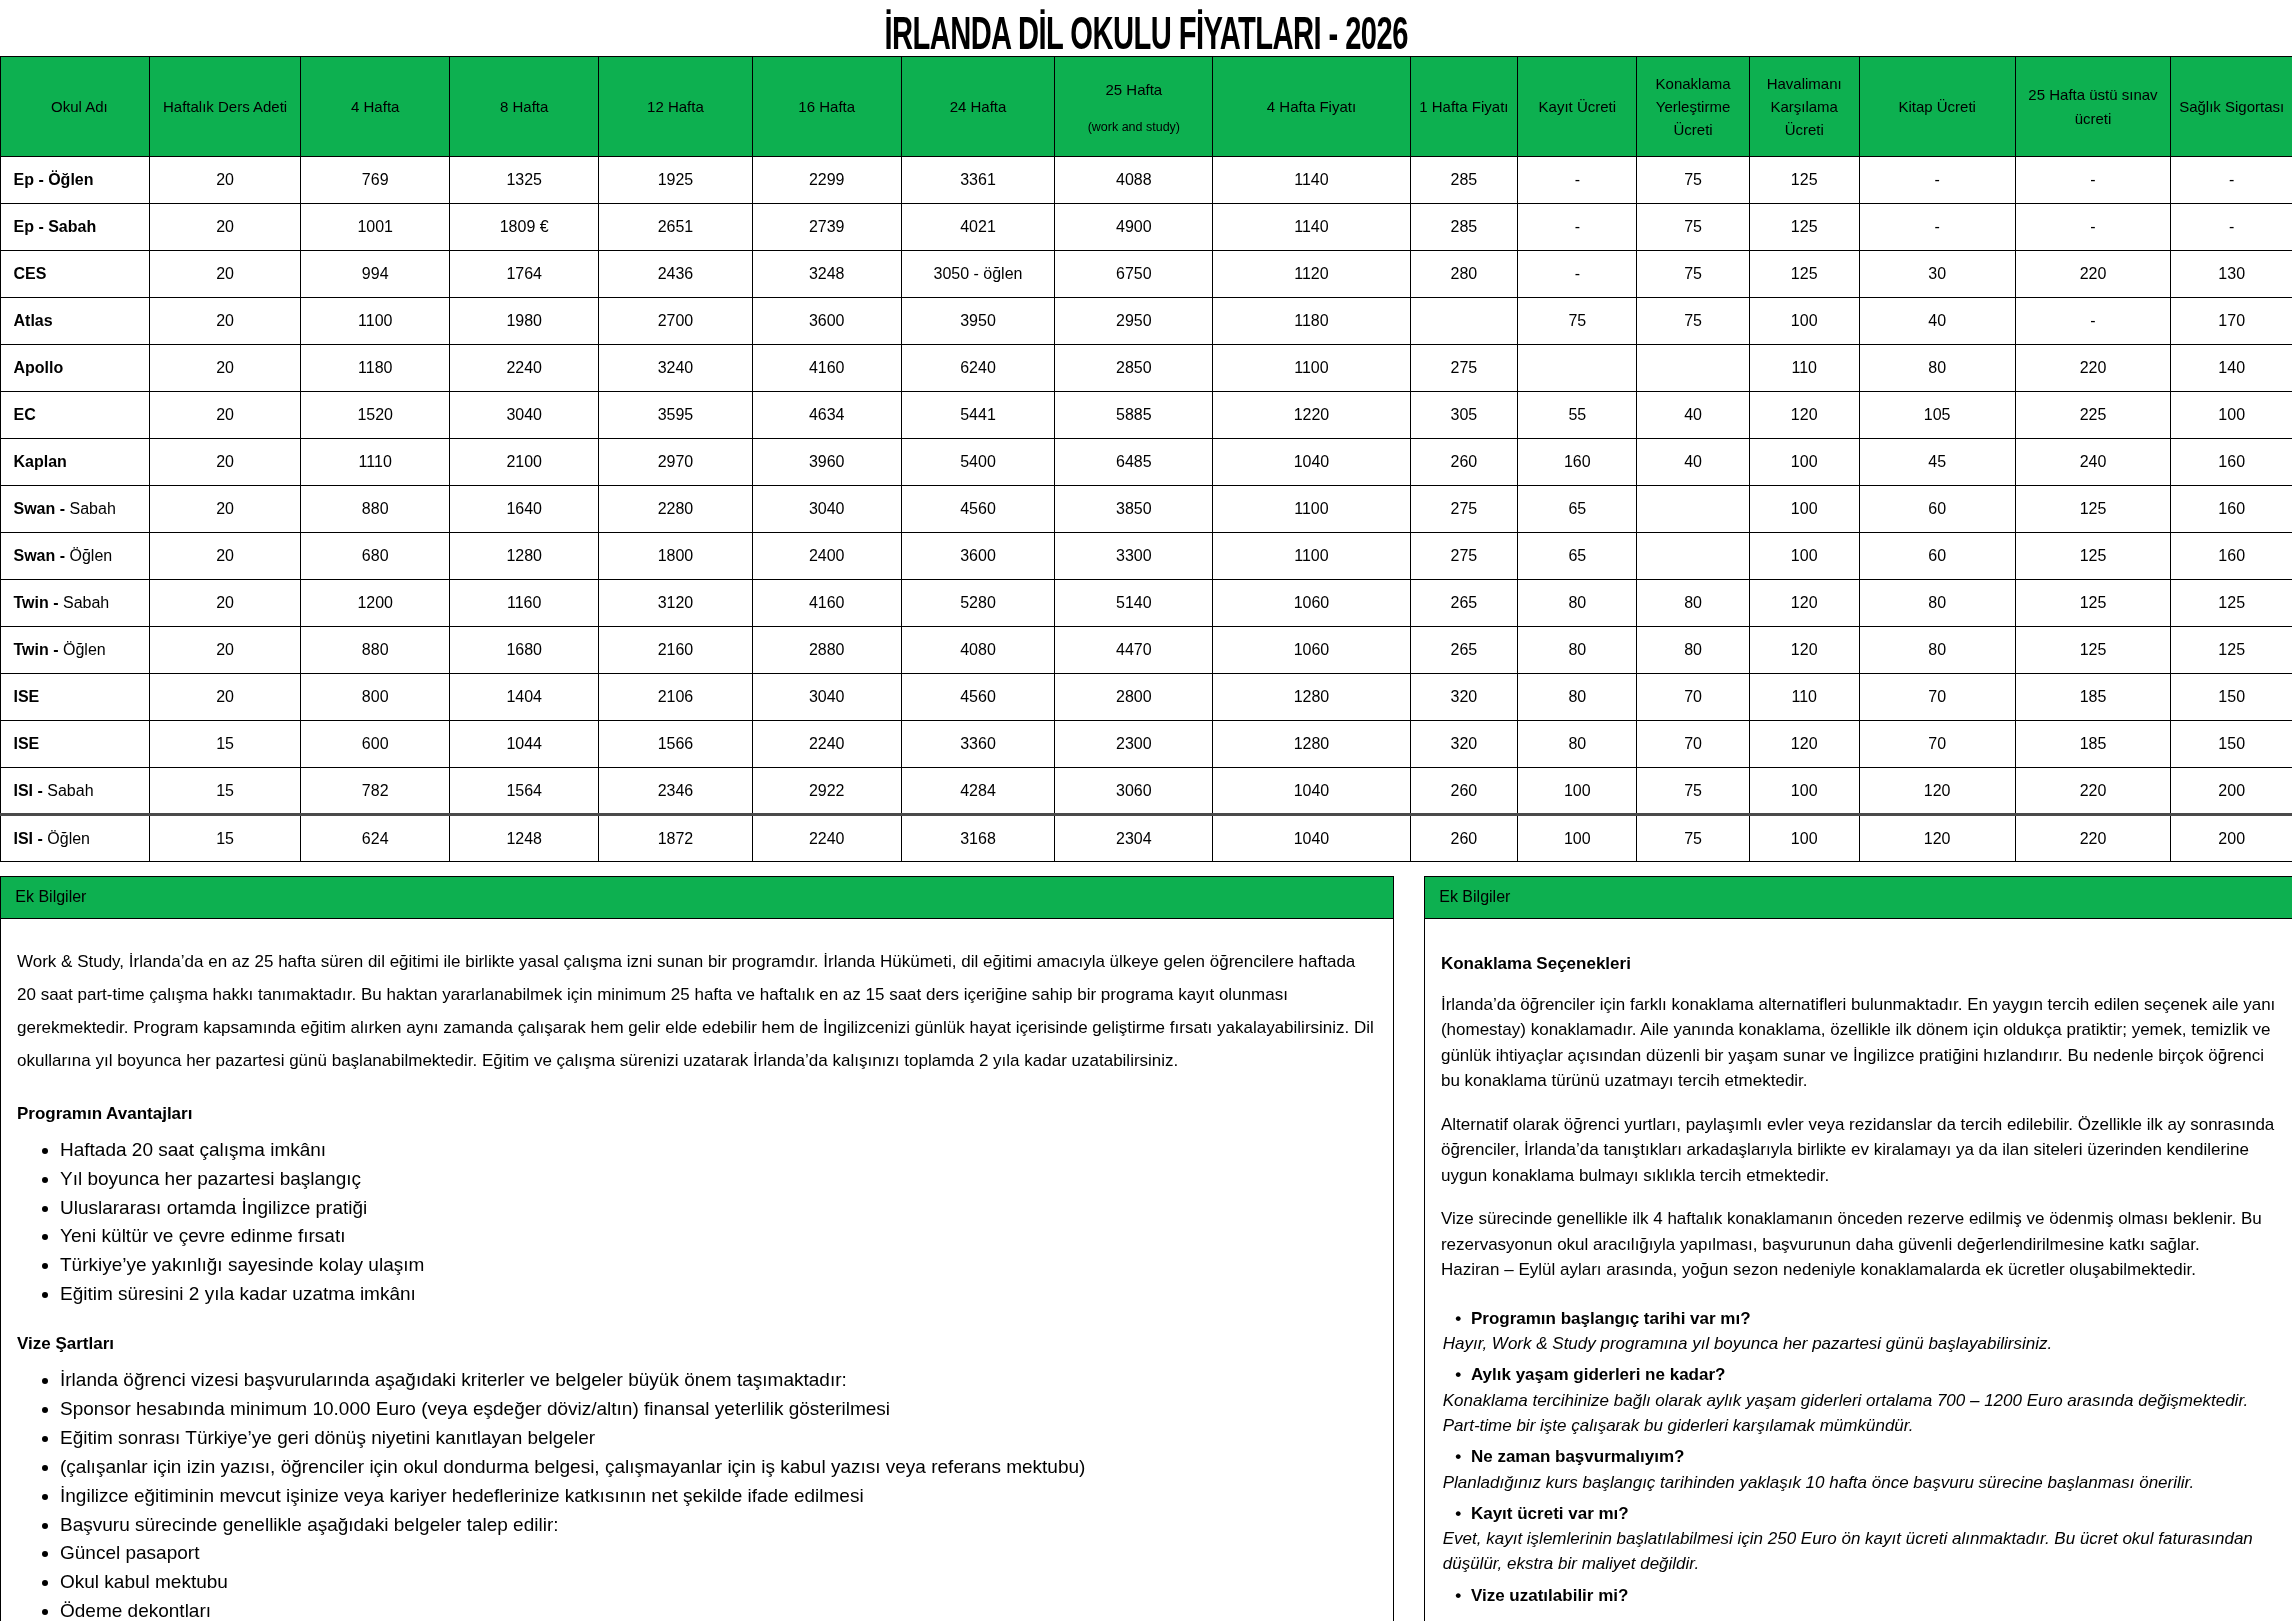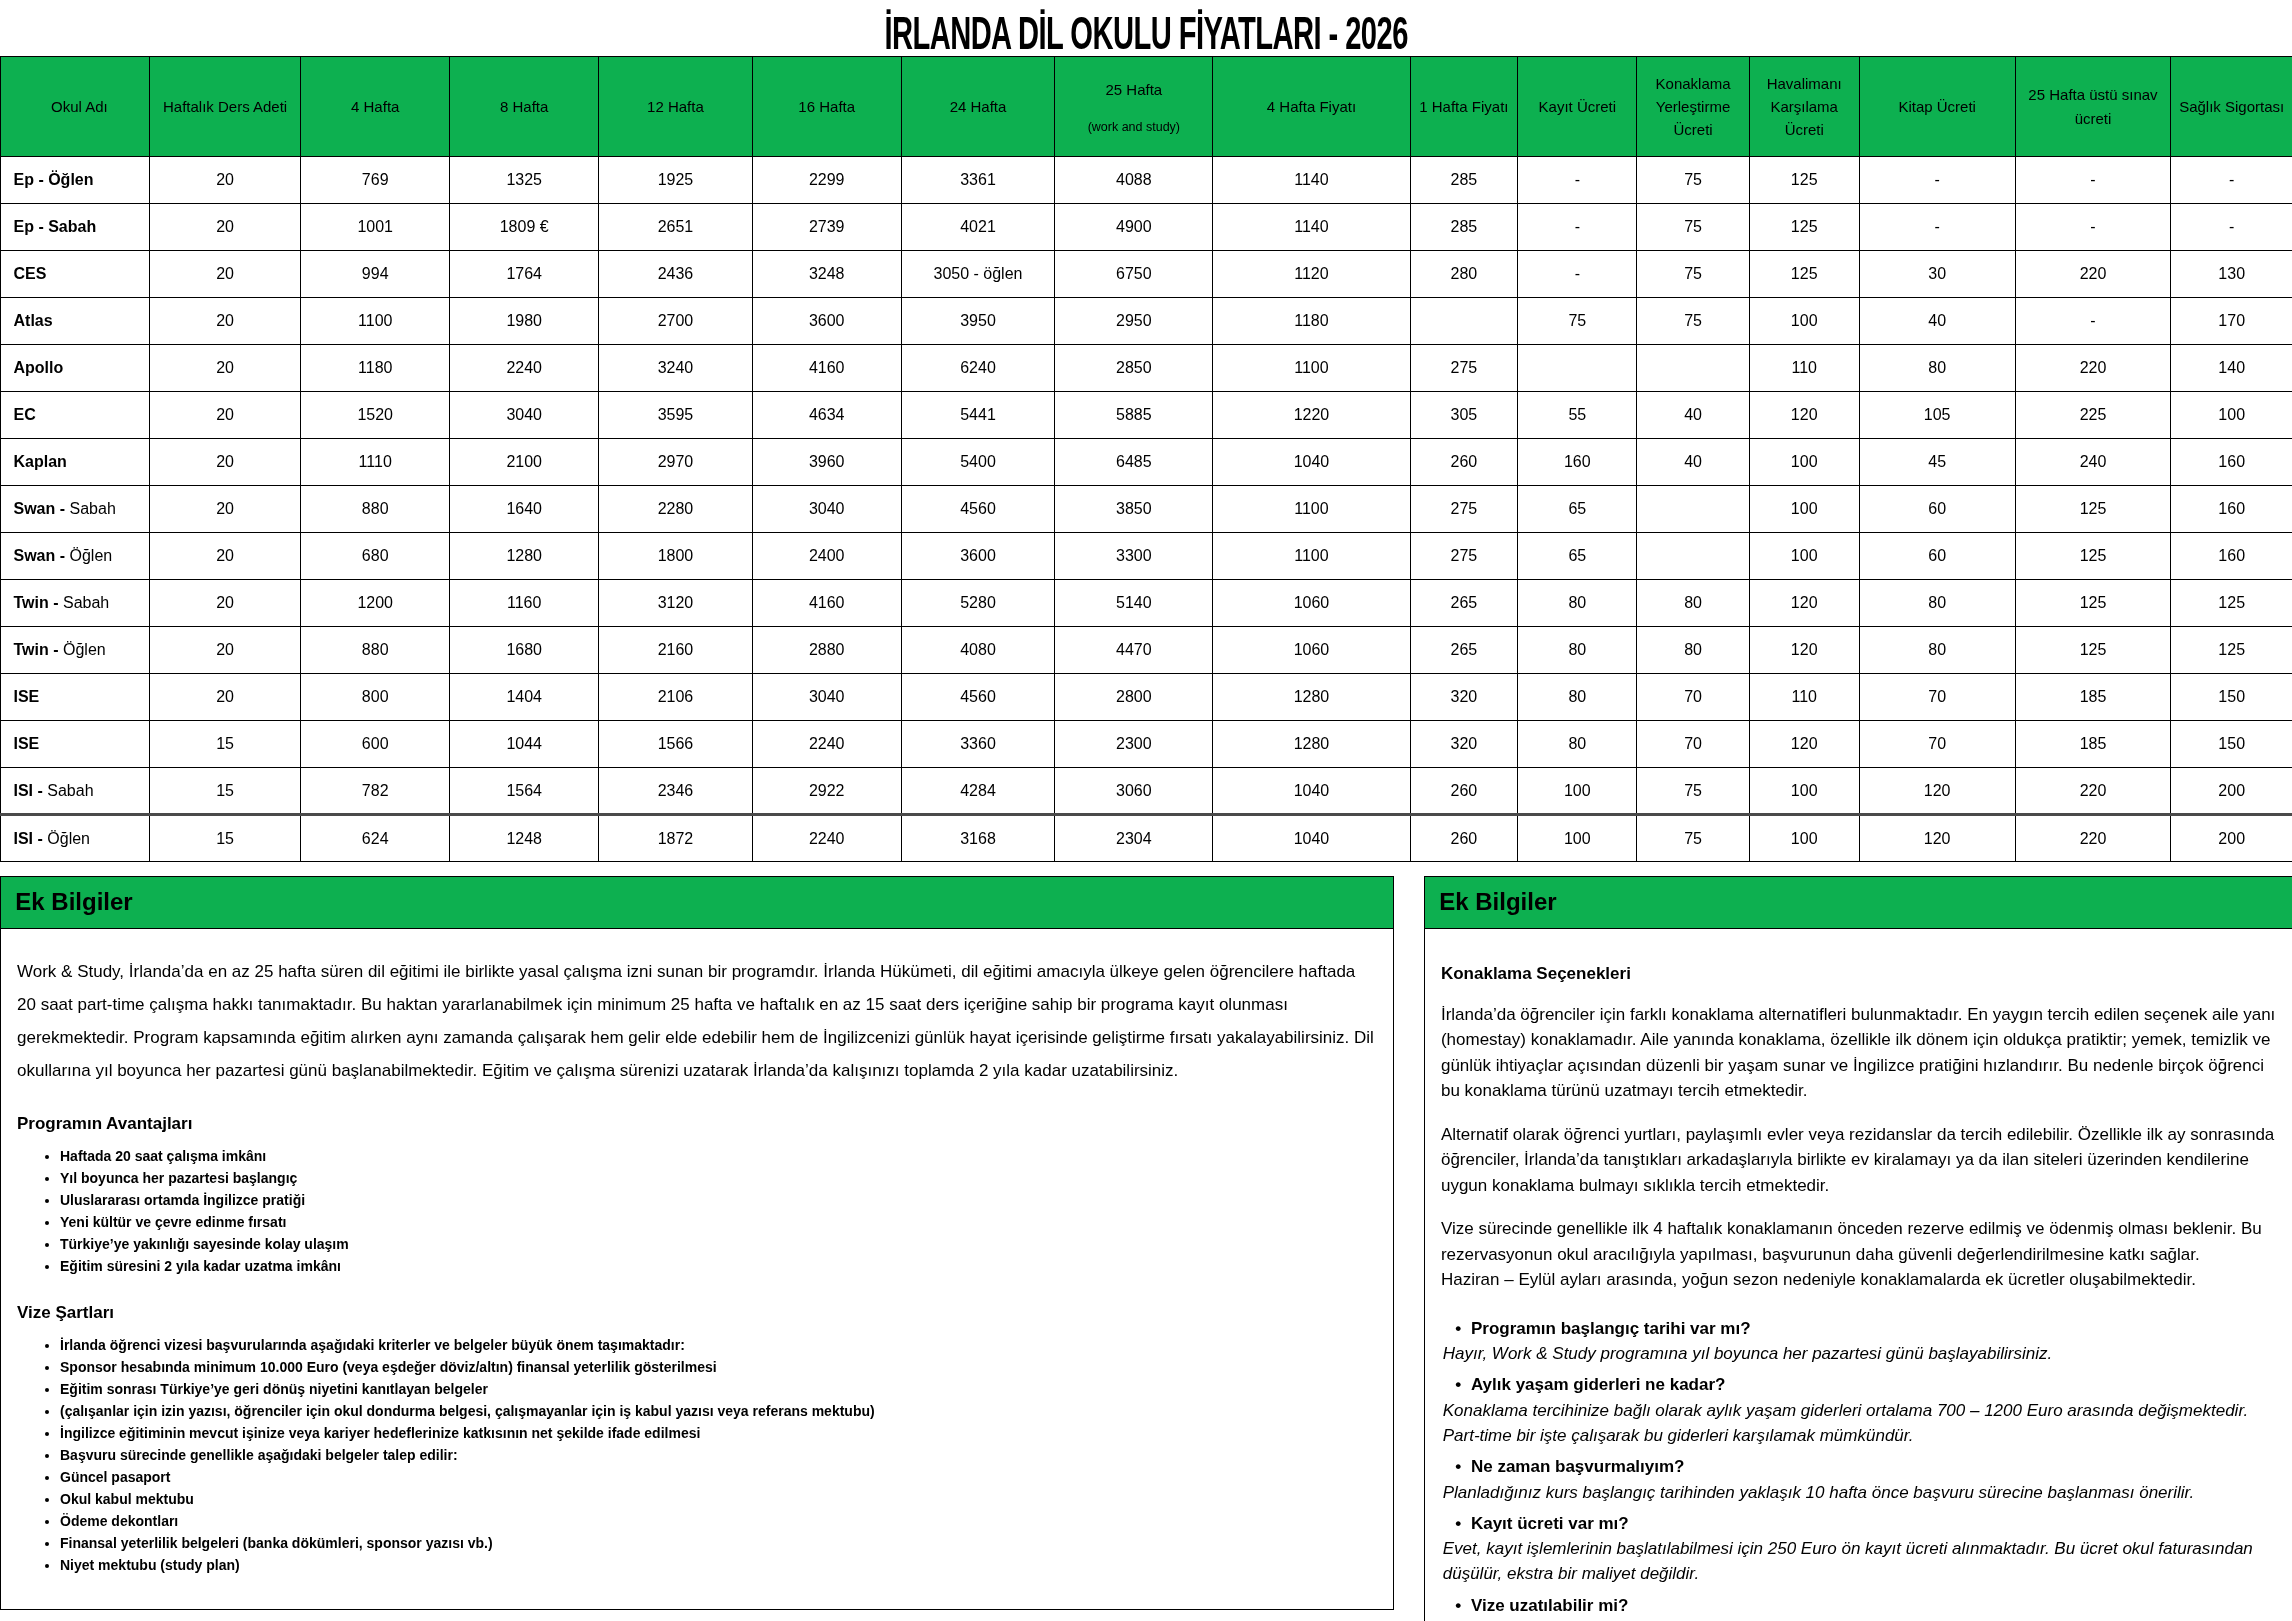--- a/index.html
+++ b/index.html
@@ -30,32 +30,32 @@
     padding:0 3.6px; vertical-align:middle; background:#fff;
   }
   table.price-table td.name { text-align:left; padding-left:12.5px; }
   table.price-table tr.thick-top td { border-top:3.6px solid #4a4a4a;border-radius:9px; }
 
   
   .panels { display:flex; margin-top:14.3px; align-items:flex-start; }
   .panel-left  { width:60.8%; margin-right:1.3%; }
   .panel-right { width:37.9%; }
   .panel-header {
-    background:var(--green); border:1.8px solid #000; font-size:24px;
-    padding:10.7px 14.3px 12.5px; font-weight:bold;
+    background:var(--green); border:1.8px solid #000; font-size:16px;
+    padding:10.7px 14.3px 12.5px; font-weight:normal;
   }
   .panel-body { border:1.8px solid #000; border-top:none; background:#fff;
     padding:7.2px 16px 21.5px; }
   .panel-left .panel-body { min-height:681px; }
   .panel-right .panel-body { min-height:716px; }
 
   .intro { font-size:17px; line-height:1.95; margin:18px 0 5.4px; }
   .bold-h { font-weight:bold; font-size:17px; margin:27px 0 5.4px; }
   ul.plain-list { margin:12.5px 0 5.4px; padding-left:43px; }
-  ul.plain-list li { font-size:14px; line-height:1.38; margin:2.7px 0;font-weight:bold; }
+  ul.plain-list li { font-size:19px; line-height:1.38; margin:2.7px 0; }
 
   .rp-para { font-size:17px; line-height:1.5; margin:18px 0; }
   .faq { margin-top:23px; }
   .faq-q { font-weight:bold; font-size:17px; line-height:1.5;
     padding-left:30px; position:relative; margin-top:5.4px; }
   .faq-q::before { content:"\2022"; position:absolute; left:14.3px; top:0;
     font-weight:bold; }
   .faq-a { font-size:17px; line-height:1.47; margin:0.9px 0 5.4px 1.8px;font-style:italic; }
 </style>
 </head>

